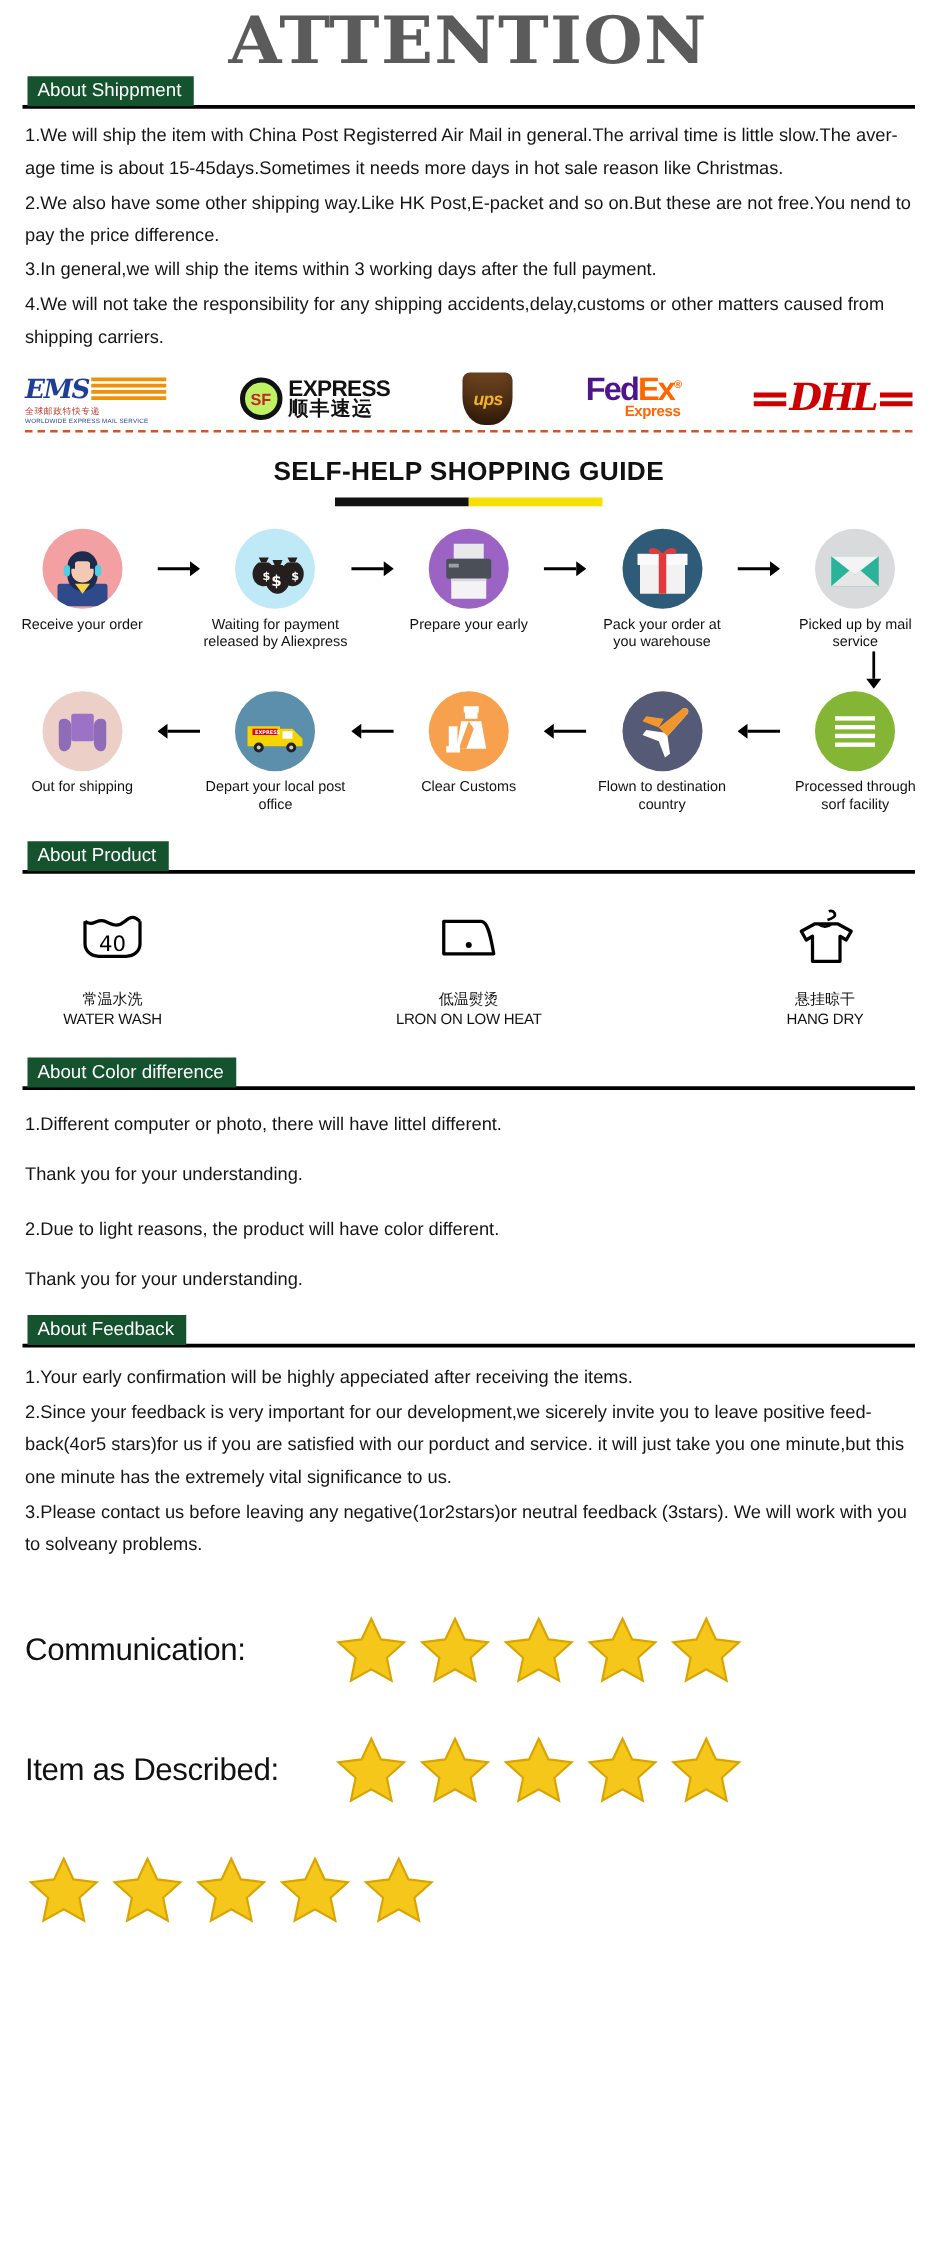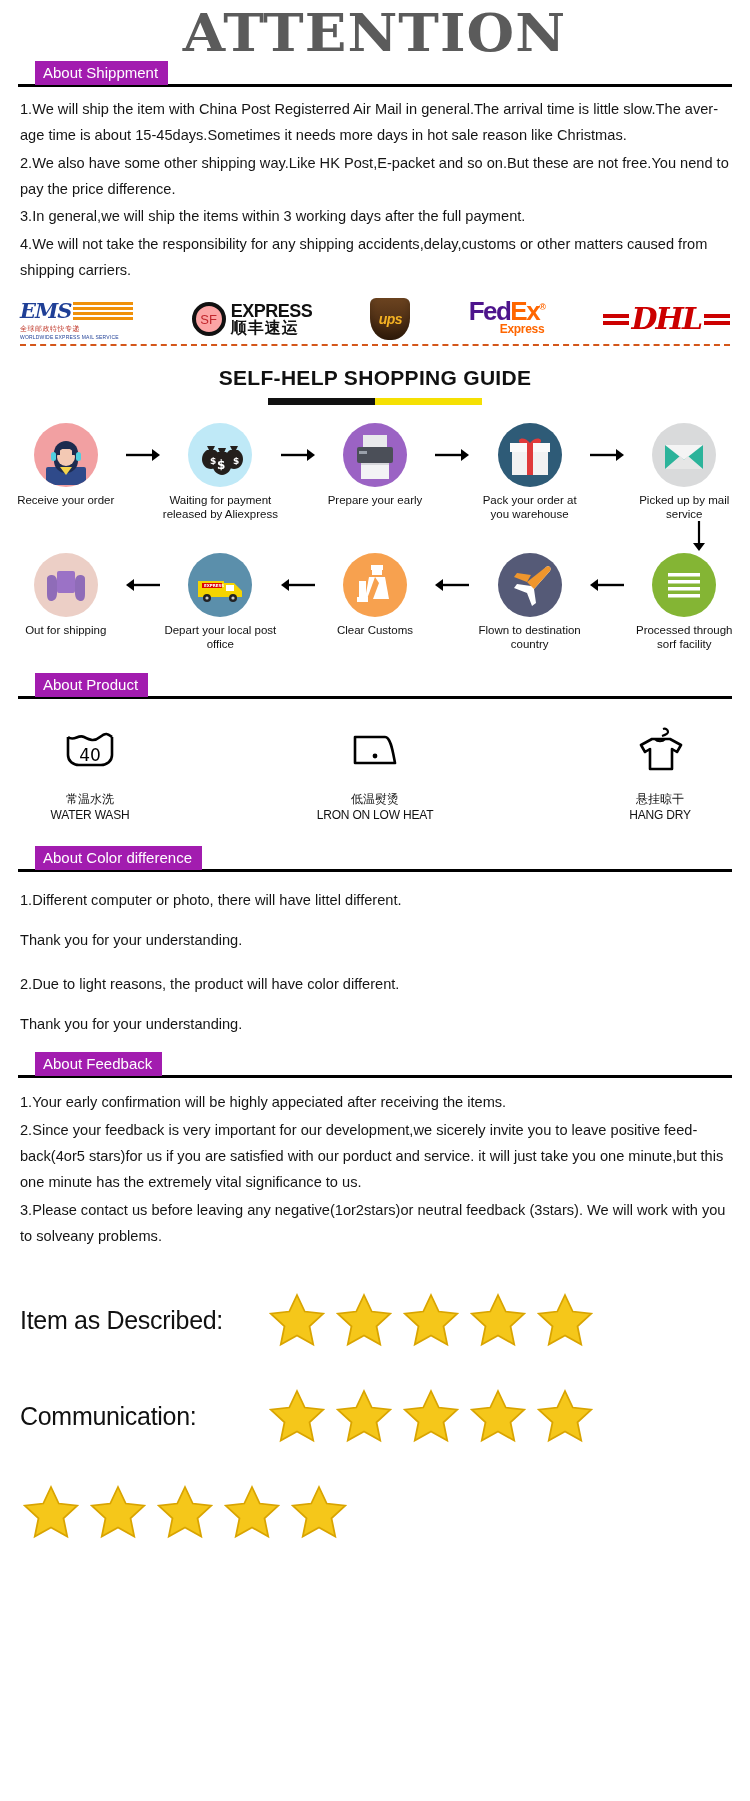--- a/index.html
+++ b/index.html
@@ -23,22 +23,22 @@
     letter-spacing:1px;
     color:#5b5b5b;
     line-height:1.05;
     display:inline-block;
     transform:scaleX(1.05);
   }
 
   
   .sec-head { position:relative; margin:0 18px; height:26px; }
   .sec-head .tag {
-    position:absolute; left:17px; top:0;
-    background:#a21caf; color:#fff;
+    position:absolute; left:4px; top:0;
+    background:#14532d; color:#fff;
     font-size:15px; line-height:24px;
     padding:0 10px 0 8px; height:24px;
     white-space:nowrap; z-index:2;
   }
   .sec-head .rule {
     position:absolute; left:0; right:0; bottom:0;
     height:3px; background:#000;
   }
 
   
@@ -73,21 +73,21 @@
   .ems-bars { display:flex; flex-direction:column; gap:2px; margin-left:2px; }
   .ems-bars i { display:block; width:60px; height:3px; background:#f0910a; }
   .ems-cn { font-size:7px; color:#c0392b; letter-spacing:.5px; margin-top:1px;}
   .ems-sub { font-size:5px; color:#1f3f96; letter-spacing:.2px; }
 
   
   .sf { gap:5px; }
   .sf-badge {
     width:34px; height:34px; border-radius:50%;
     border:4px solid #111; display:flex; align-items:center; justify-content:center;
-    font-weight:normal; font-size:13px; color:#111; background:#fca5a5;
+    font-weight:bold; font-size:13px; color:#111; background:#bef264;
   }
   .sf-badge span { color:#c1272d; }
   .sf-text { line-height:1.05; }
   .sf-en { font-weight:bold; font-size:18px; letter-spacing:-.5px; color:#111; }
   .sf-cn { font-weight:bold; font-size:16px; color:#111; letter-spacing:1px; }
 
   
   .ups-shield {
     width:40px; height:42px; background:#4f2d12;
     border-radius:6px 6px 18px 18px/6px 6px 22px 22px;
@@ -515,20 +515,41 @@
   </div>
   <div class="body-text tight" style="margin-top:12px">
     <p>1.Your early confirmation will be highly appeciated after receiving the items.</p>
     <p>2.Since your feedback is very important for our development,we sicerely invite you to leave positive feed-back(4or5 stars)for us if you are satisfied with our porduct and service. it will just take you one minute,but this one minute has the extremely vital significance to us.</p>
     <p>3.Please contact us before leaving any negative(1or2stars)or neutral feedback (3stars). We will work with you to solveany problems.</p>
   </div>
 
   <div class="ratings">
 
     <div class="rating-row">
+      <div class="rating-label">Communication:</div>
+      <div class="stars">
+        <svg width="62" height="60" viewBox="0 0 24 24">
+            <polygon points="12,2 15.1,8.6 22.5,9.5 17,14.5 18.5,21.8 12,18.2 5.5,21.8 7,14.5 1.5,9.5 8.9,8.6" fill="#f5c71a" stroke="#d9a400" stroke-width=".7"></polygon>
+          </svg>
+        <svg width="62" height="60" viewBox="0 0 24 24">
+            <polygon points="12,2 15.1,8.6 22.5,9.5 17,14.5 18.5,21.8 12,18.2 5.5,21.8 7,14.5 1.5,9.5 8.9,8.6" fill="#f5c71a" stroke="#d9a400" stroke-width=".7"></polygon>
+          </svg>
+        <svg width="62" height="60" viewBox="0 0 24 24">
+            <polygon points="12,2 15.1,8.6 22.5,9.5 17,14.5 18.5,21.8 12,18.2 5.5,21.8 7,14.5 1.5,9.5 8.9,8.6" fill="#f5c71a" stroke="#d9a400" stroke-width=".7"></polygon>
+          </svg>
+        <svg width="62" height="60" viewBox="0 0 24 24">
+            <polygon points="12,2 15.1,8.6 22.5,9.5 17,14.5 18.5,21.8 12,18.2 5.5,21.8 7,14.5 1.5,9.5 8.9,8.6" fill="#f5c71a" stroke="#d9a400" stroke-width=".7"></polygon>
+          </svg>
+        <svg width="62" height="60" viewBox="0 0 24 24">
+            <polygon points="12,2 15.1,8.6 22.5,9.5 17,14.5 18.5,21.8 12,18.2 5.5,21.8 7,14.5 1.5,9.5 8.9,8.6" fill="#f5c71a" stroke="#d9a400" stroke-width=".7"></polygon>
+          </svg>
+      </div>
+    </div>
+
+    <div class="rating-row">
       <div class="rating-label">Item as Described:</div>
       <div class="stars">
         <svg width="62" height="60" viewBox="0 0 24 24">
             <polygon points="12,2 15.1,8.6 22.5,9.5 17,14.5 18.5,21.8 12,18.2 5.5,21.8 7,14.5 1.5,9.5 8.9,8.6" fill="#f5c71a" stroke="#d9a400" stroke-width=".7"></polygon>
           </svg>
         <svg width="62" height="60" viewBox="0 0 24 24">
             <polygon points="12,2 15.1,8.6 22.5,9.5 17,14.5 18.5,21.8 12,18.2 5.5,21.8 7,14.5 1.5,9.5 8.9,8.6" fill="#f5c71a" stroke="#d9a400" stroke-width=".7"></polygon>
           </svg>
         <svg width="62" height="60" viewBox="0 0 24 24">
             <polygon points="12,2 15.1,8.6 22.5,9.5 17,14.5 18.5,21.8 12,18.2 5.5,21.8 7,14.5 1.5,9.5 8.9,8.6" fill="#f5c71a" stroke="#d9a400" stroke-width=".7"></polygon>
@@ -536,54 +557,33 @@
         <svg width="62" height="60" viewBox="0 0 24 24">
             <polygon points="12,2 15.1,8.6 22.5,9.5 17,14.5 18.5,21.8 12,18.2 5.5,21.8 7,14.5 1.5,9.5 8.9,8.6" fill="#f5c71a" stroke="#d9a400" stroke-width=".7"></polygon>
           </svg>
         <svg width="62" height="60" viewBox="0 0 24 24">
             <polygon points="12,2 15.1,8.6 22.5,9.5 17,14.5 18.5,21.8 12,18.2 5.5,21.8 7,14.5 1.5,9.5 8.9,8.6" fill="#f5c71a" stroke="#d9a400" stroke-width=".7"></polygon>
           </svg>
       </div>
     </div>
 
     <div class="rating-row">
-      <div class="rating-label">Communication:</div>
       <div class="stars">
         <svg width="62" height="60" viewBox="0 0 24 24">
             <polygon points="12,2 15.1,8.6 22.5,9.5 17,14.5 18.5,21.8 12,18.2 5.5,21.8 7,14.5 1.5,9.5 8.9,8.6" fill="#f5c71a" stroke="#d9a400" stroke-width=".7"></polygon>
           </svg>
         <svg width="62" height="60" viewBox="0 0 24 24">
             <polygon points="12,2 15.1,8.6 22.5,9.5 17,14.5 18.5,21.8 12,18.2 5.5,21.8 7,14.5 1.5,9.5 8.9,8.6" fill="#f5c71a" stroke="#d9a400" stroke-width=".7"></polygon>
           </svg>
         <svg width="62" height="60" viewBox="0 0 24 24">
             <polygon points="12,2 15.1,8.6 22.5,9.5 17,14.5 18.5,21.8 12,18.2 5.5,21.8 7,14.5 1.5,9.5 8.9,8.6" fill="#f5c71a" stroke="#d9a400" stroke-width=".7"></polygon>
           </svg>
         <svg width="62" height="60" viewBox="0 0 24 24">
             <polygon points="12,2 15.1,8.6 22.5,9.5 17,14.5 18.5,21.8 12,18.2 5.5,21.8 7,14.5 1.5,9.5 8.9,8.6" fill="#f5c71a" stroke="#d9a400" stroke-width=".7"></polygon>
           </svg>
         <svg width="62" height="60" viewBox="0 0 24 24">
             <polygon points="12,2 15.1,8.6 22.5,9.5 17,14.5 18.5,21.8 12,18.2 5.5,21.8 7,14.5 1.5,9.5 8.9,8.6" fill="#f5c71a" stroke="#d9a400" stroke-width=".7"></polygon>
           </svg>
       </div>
     </div>
-
-    <div class="rating-row">
-      <div class="stars">
-        <svg width="62" height="60" viewBox="0 0 24 24">
-            <polygon points="12,2 15.1,8.6 22.5,9.5 17,14.5 18.5,21.8 12,18.2 5.5,21.8 7,14.5 1.5,9.5 8.9,8.6" fill="#f5c71a" stroke="#d9a400" stroke-width=".7"></polygon>
-          </svg>
-        <svg width="62" height="60" viewBox="0 0 24 24">
-            <polygon points="12,2 15.1,8.6 22.5,9.5 17,14.5 18.5,21.8 12,18.2 5.5,21.8 7,14.5 1.5,9.5 8.9,8.6" fill="#f5c71a" stroke="#d9a400" stroke-width=".7"></polygon>
-          </svg>
-        <svg width="62" height="60" viewBox="0 0 24 24">
-            <polygon points="12,2 15.1,8.6 22.5,9.5 17,14.5 18.5,21.8 12,18.2 5.5,21.8 7,14.5 1.5,9.5 8.9,8.6" fill="#f5c71a" stroke="#d9a400" stroke-width=".7"></polygon>
-          </svg>
-        <svg width="62" height="60" viewBox="0 0 24 24">
-            <polygon points="12,2 15.1,8.6 22.5,9.5 17,14.5 18.5,21.8 12,18.2 5.5,21.8 7,14.5 1.5,9.5 8.9,8.6" fill="#f5c71a" stroke="#d9a400" stroke-width=".7"></polygon>
-          </svg>
-        <svg width="62" height="60" viewBox="0 0 24 24">
-            <polygon points="12,2 15.1,8.6 22.5,9.5 17,14.5 18.5,21.8 12,18.2 5.5,21.8 7,14.5 1.5,9.5 8.9,8.6" fill="#f5c71a" stroke="#d9a400" stroke-width=".7"></polygon>
-          </svg>
-      </div>
-    </div>
   </div>
 
 </div>
 
 </body></html>

